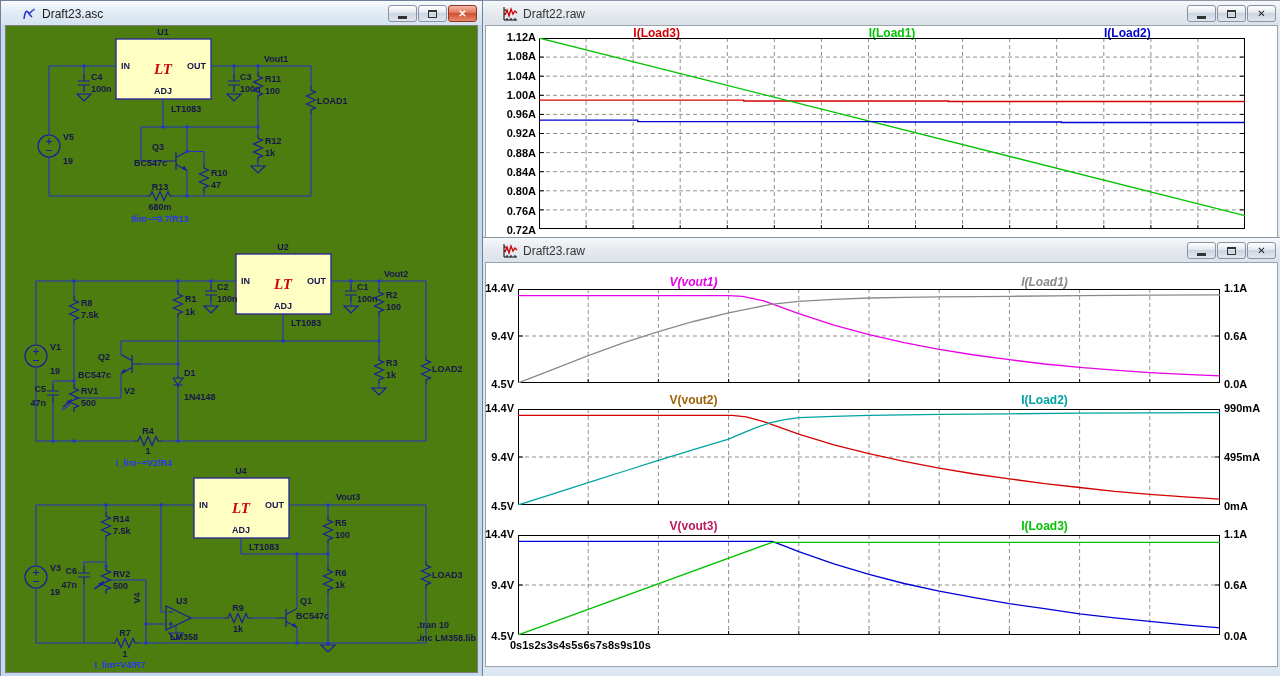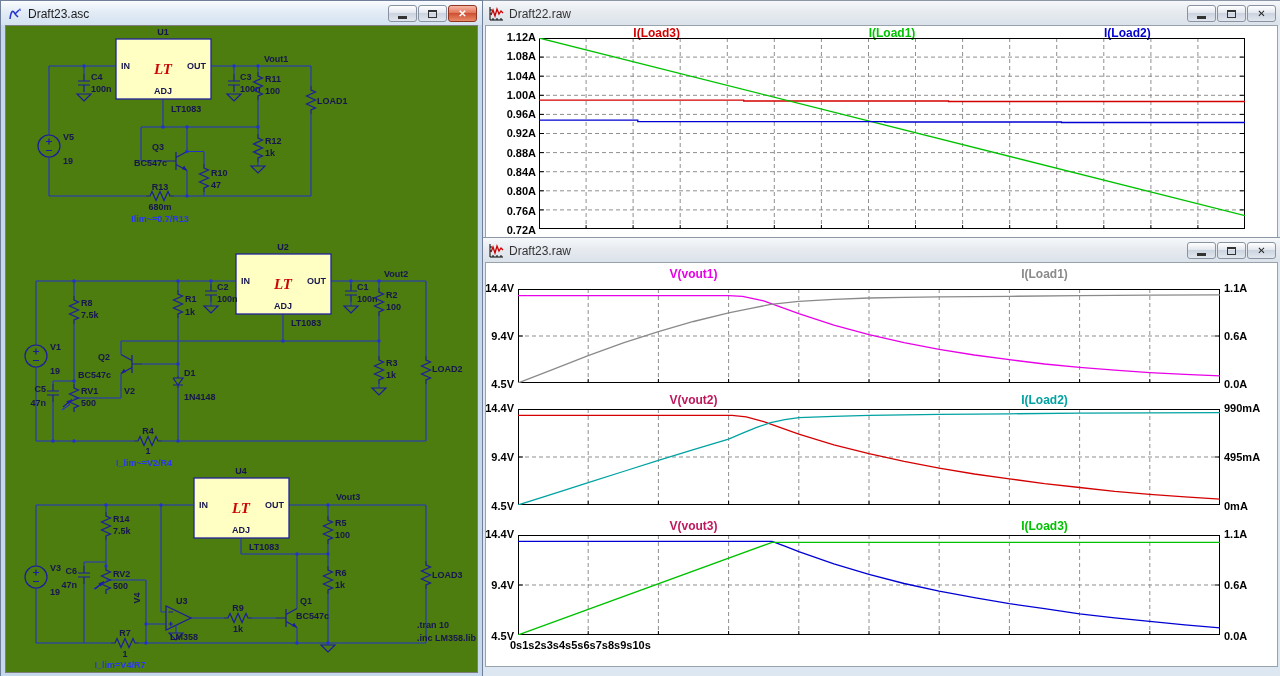--- a/index.html
+++ b/index.html
@@ -6,21 +6,21 @@
   #screen{position:relative;width:1280px;height:676px;overflow:hidden;
           font-family:"Liberation Sans",sans-serif;}
   .window{position:absolute;}
   #win-sch{left:0;top:0;width:481px;height:676px;z-index:3;
            background:#cuddle;background:#c6d8ec;border:1px solid #70809a;}
   #win-22{left:481px;top:0;width:799px;height:442px;z-index:1;
           background:#e6ecf4;border:1px solid #8b97a6;}
   #win-23{left:481px;top:237px;width:799px;height:438px;z-index:2;
           background:#dde7f2;border:1px solid #8b97a6;}
   .titlebar{height:23px;display:flex;align-items:center;gap:5px;
-            padding:1px 5px 0 6px;font-size:12px;color:#1c1c1c;
+            padding:1px 5px 0 20px;font-size:12px;color:#1c1c1c;
             background:linear-gradient(#fafcfe,#e3ecf6 45%,#d4e2f0);}
   .inactive .titlebar{background:linear-gradient(#f6f8fa,#e7ebf0 45%,#dbe2ea);color:#333;}
   .ttext{white-space:nowrap;}
   .ticon{width:16px;height:16px;display:inline-flex;}
   .tbtns{margin-left:auto;display:flex;gap:1px;}
   .tbtn{width:29px;height:17px;border:1px solid #8a93a2;border-radius:3px;
         background:linear-gradient(#ffffff,#e3e8ef 45%,#ccd4e0 50%,#e2e7ee);
         display:flex;align-items:center;justify-content:center;cursor:default;
         font-size:9px;color:#222;box-sizing:border-box;}
   .tbtn.close-active{background:linear-gradient(#f6b8a8,#e2765a 45%,#cf5134 50%,#e98a68);
@@ -486,21 +486,21 @@
         <span class="tbtn">
             <span class="g-max"></span>
           </span>
         <span class="tbtn">
             <span class="g-x">✕</span>
           </span>
       </span>
     </div>
     <div class="plot-client">
 
-      <div class="legend-row" style="left:32px;top:4px;width:702px;height:14px;">
+      <div class="legend-row" style="left:32px;top:12px;width:702px;height:14px;font-style:italic;">
         <span style="color: rgb(232, 0, 232);">V(vout1)</span>
         <span style="color: rgb(138, 138, 138);">I(Load1)</span>
       </div>
       <div class="ylab-col ra" style="left:0px;top:19px;width:28px;height:108px;">
         <span>14.4V</span>
         <span>9.4V</span>
         <span>4.5V</span>
       </div>
       <div class="ylab-col" style="left:738px;top:19px;width:56px;height:108px;">
         <span>1.1A</span>
@@ -528,21 +528,21 @@
           <line x1="631.8" y1="90" x2="631.8" y2="94" class="tick"></line>
           <line x1="0" y1="47" x2="702" y2="47" class="grid"></line>
           <line x1="0" y1="47" x2="5" y2="47" class="tick"></line>
           <line x1="697" y1="47" x2="702" y2="47" class="tick"></line>
           <rect x="0.5" y="0.5" width="701" height="93" class="frame"></rect>
           <polyline points="0.0,6.6 210.6,6.6 224.6,7.4 245.7,11.9 280.8,24.7 315.9,36.1 351.0,45.6 386.1,53.6 421.2,60.3 456.3,66.0 491.4,70.7 526.5,75.0 561.6,78.3 596.7,81.2 631.8,83.6 666.9,85.3 702.0,86.9" fill="none" stroke="#e800e8" stroke-width="1.3"></polyline>
           <polyline points="0.0,94.0 35.1,80.3 70.2,66.7 105.3,53.8 140.4,42.7 175.5,32.5 210.6,23.9 231.7,19.7 252.7,15.4 280.8,12.4 315.9,10.3 351.0,9.0 386.1,8.4 421.2,7.9 491.4,7.3 561.6,6.7 631.8,6.2 702.0,5.8" fill="none" stroke="#8a8a8a" stroke-width="1.3"></polyline>
         </svg>
 
       <div class="legend-row" style="left:32px;top:130px;width:702px;height:14px;">
-        <span style="color: #be185d; text-align: center;">V(vout2)</span>
+        <span style="color: #a16207; text-align: center;">V(vout2)</span>
         <span style="color: rgb(0, 162, 162);">I(Load2)</span>
       </div>
       <div class="ylab-col ra" style="left:0px;top:139px;width:28px;height:110px;">
         <span>14.4V</span>
         <span>9.4V</span>
         <span>4.5V</span>
       </div>
       <div class="ylab-col" style="left:738px;top:139px;width:56px;height:110px;">
         <span>990mA</span>
         <span>495mA</span>

